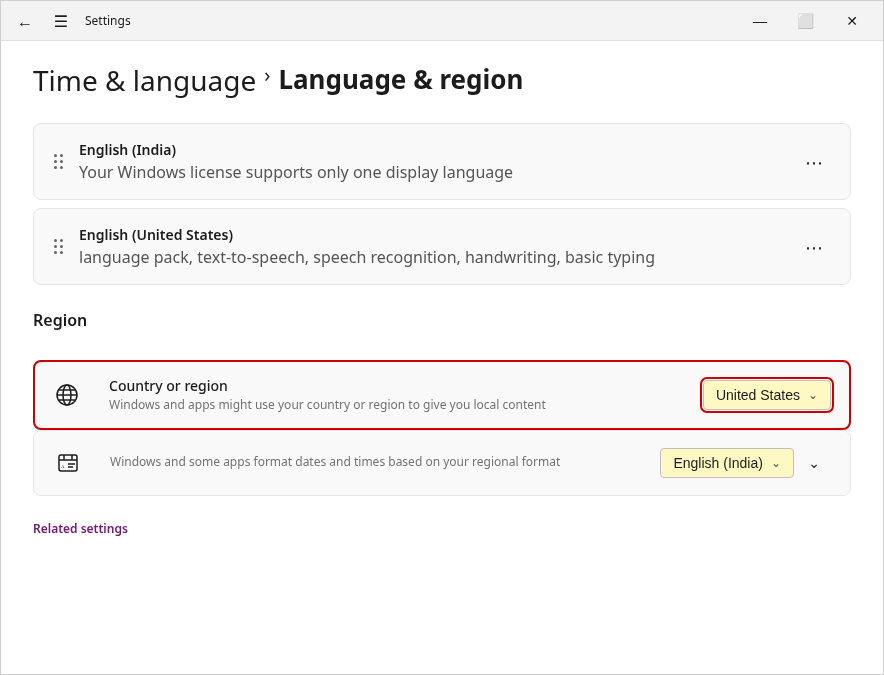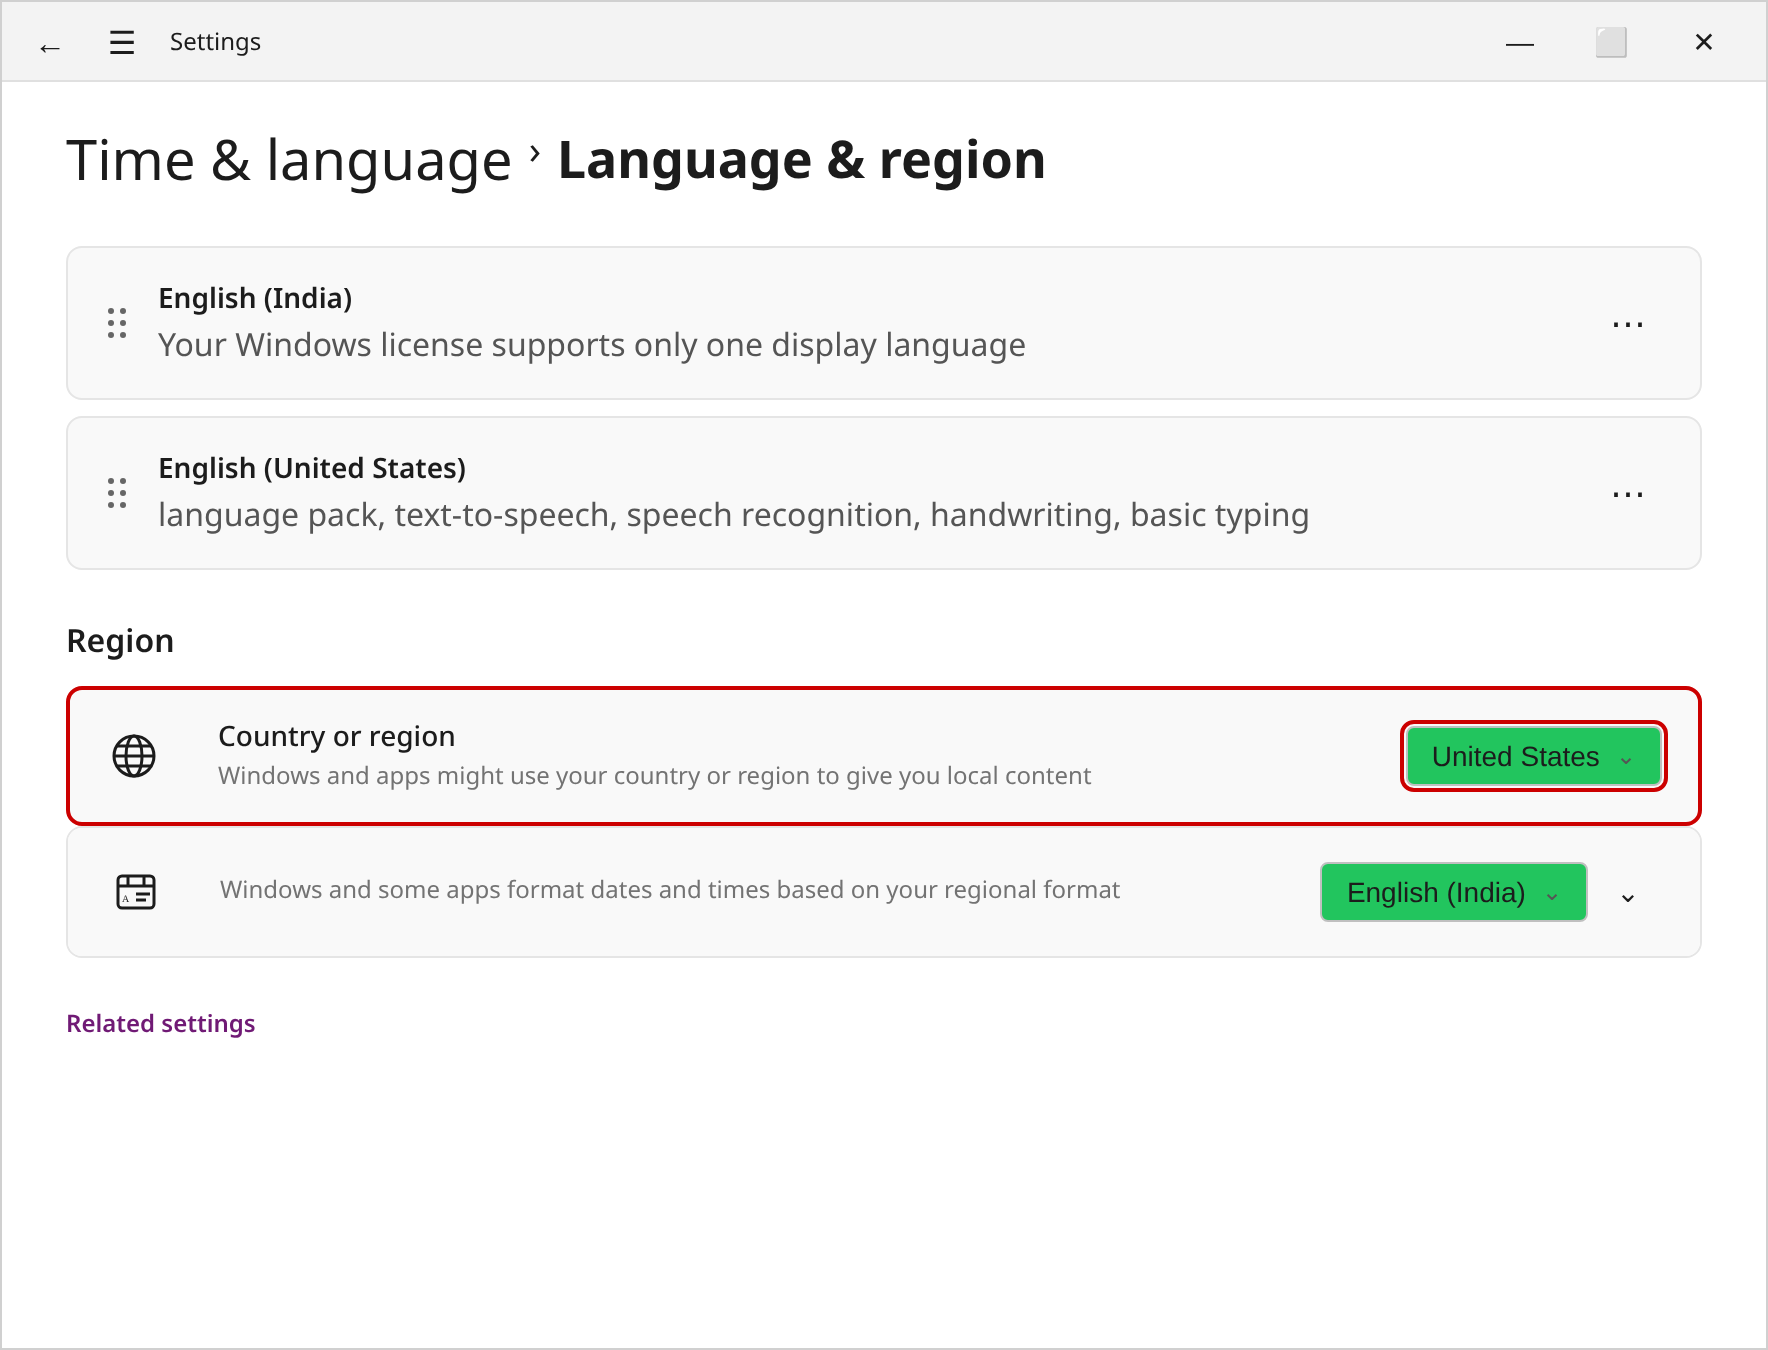--- a/index.html
+++ b/index.html
@@ -162,21 +162,21 @@
       font-size: 18px;
       color: #1c1c1c;
       flex-shrink: 0;
     }
 
     
     .section-label {
       font-size: 16px;
       font-weight: 600;
       color: #1c1c1c;
-      margin: 24px 0 12px 0;
+      margin: 24px 0 29px 0;
     }
 
     
     .settings-card {
       background: #f9f9f9;
       border: 1px solid #e5e5e5;
       border-radius: 8px;
       overflow: hidden;
       margin-bottom: 8px;
     }
@@ -224,21 +224,21 @@
       font-size: 12px;
       color: #737373;
       line-height: 1.4;
     }
 
     .dropdown-btn {
       display: flex;
       align-items: center;
       gap: 8px;
       padding: 6px 12px;
-      background: #22c55e;
+      background: #fef9c3;
       border: 1px solid #c0c0c0;
       border-radius: 4px;
       cursor: pointer;
       font-size: 14px;
       color: #1c1c1c;
       white-space: nowrap;
     }
 
     .dropdown-btn.highlighted-btn {
       outline: 2px solid #cc0000;

